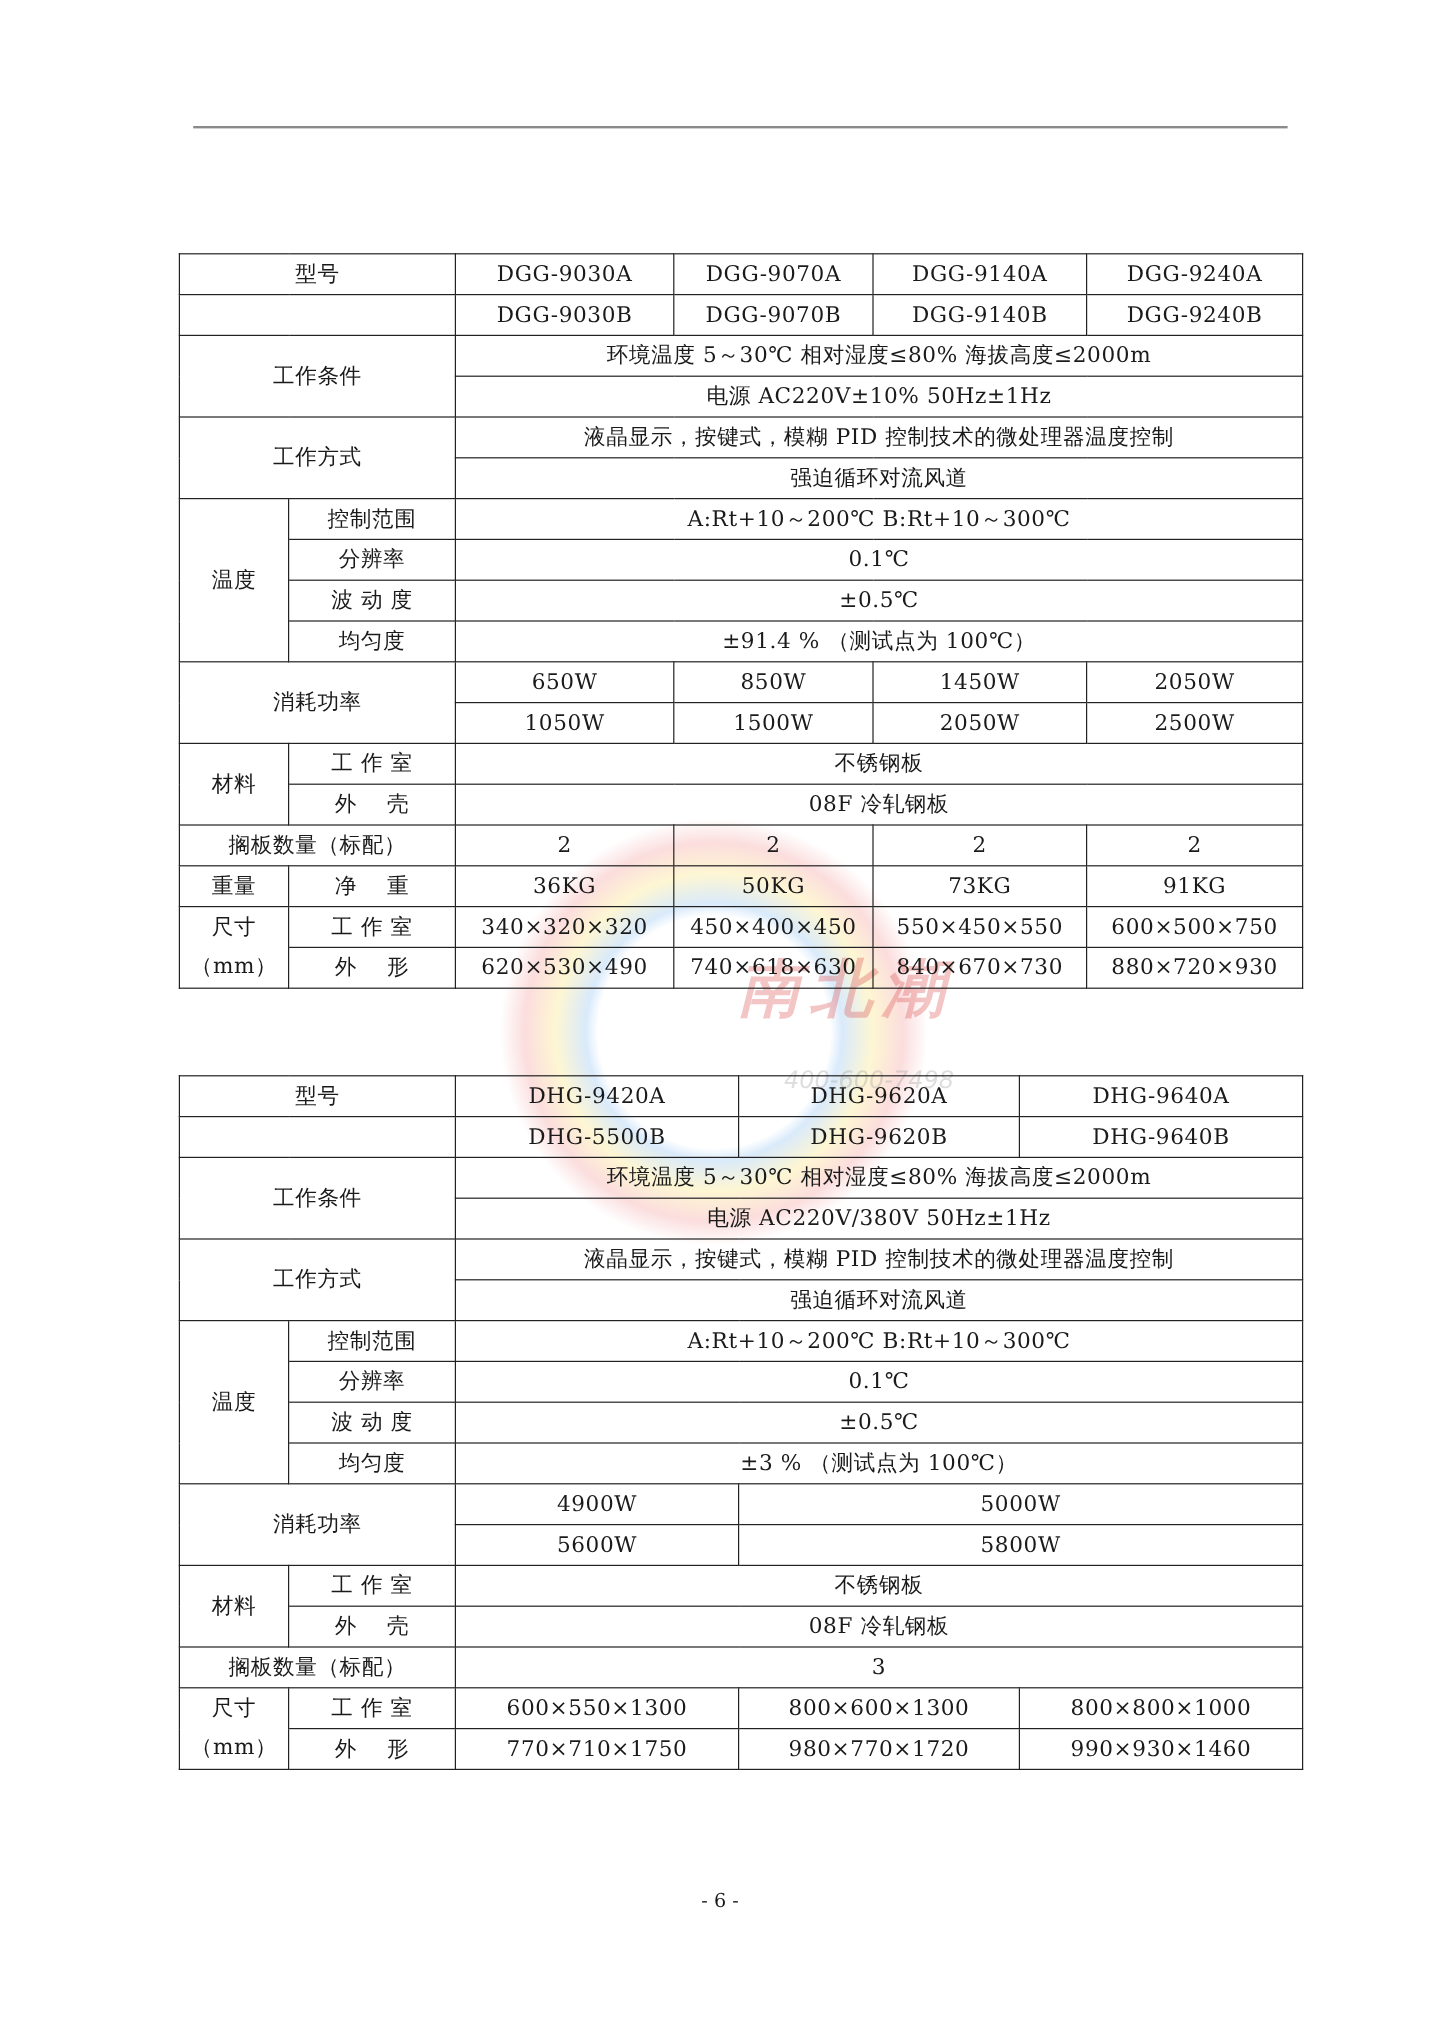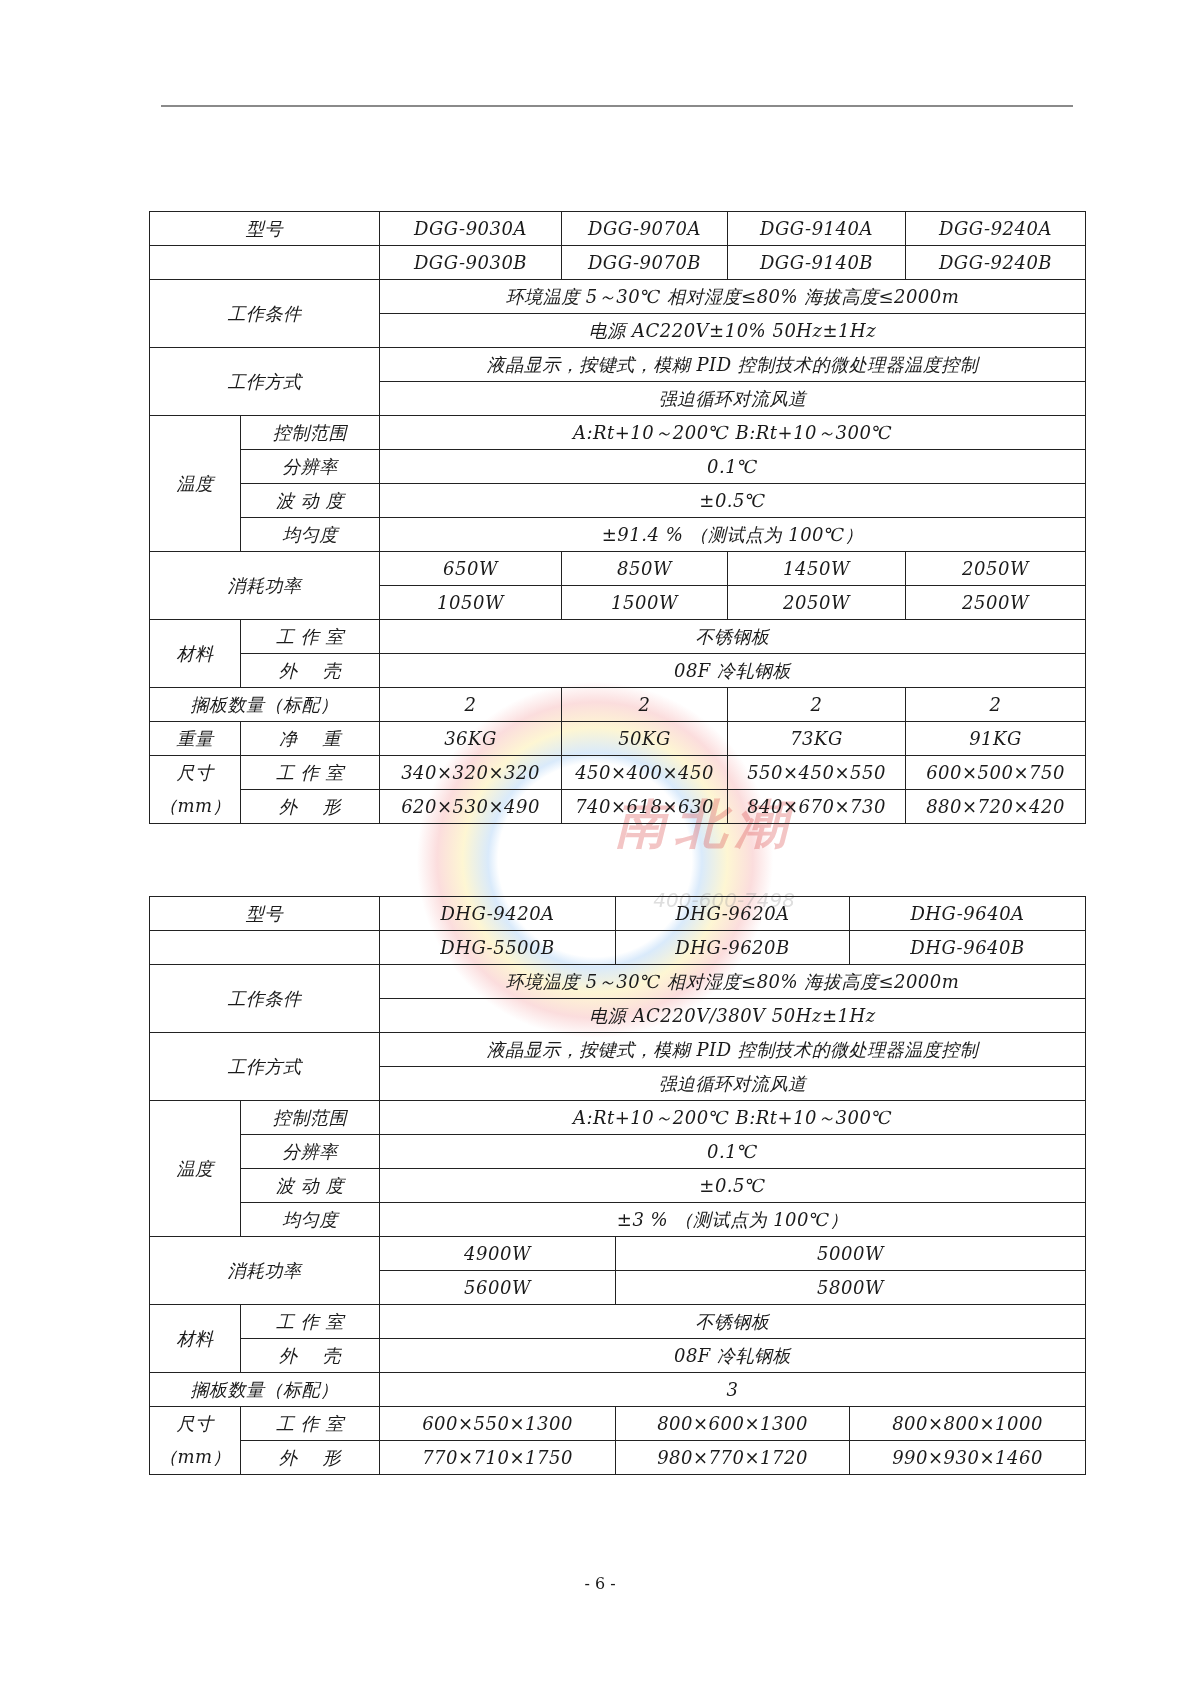--- a/index.html
+++ b/index.html
@@ -13,21 +13,21 @@
   }
   table.spec {
     position: absolute; left: 149px; border-collapse: collapse; table-layout: fixed;
     font-size: 18px; line-height: 1; z-index: 2;
   }
   table.spec td {
     border: 1px solid #222; text-align: center; vertical-align: middle;
     height: 33px; padding: 0; white-space: nowrap; overflow: hidden;
     font-family: "DejaVu Serif", "Liberation Serif", serif; letter-spacing: 0.5px;
   }
-  table.spec { border: 1.5px solid #222; font-style: italic; }
+  table.spec { border: 1.5px solid #222; }
   #t1 { top: 211px; width: 936px; }
   #t2 { top: 896px; width: 936px; }
   .spaced { letter-spacing: 10px; }
   .page-num {
     position: absolute; top: 1574px; left: 0; width: 1200px; text-align: center;
     font-size: 16px; font-family: "DejaVu Serif", serif;
   }
   .watermark {
     position: absolute; left: 395px; top: 680px; width: 400px; height: 360px;
     z-index: 1; pointer-events: none;
@@ -152,21 +152,21 @@
     <td>450×400×450</td>
     <td>550×450×550</td>
     <td>600×500×750</td>
   </tr>
   <tr>
     <td style="border-top:none">（mm）</td>
     <td style="white-space:pre">外    形</td>
     <td>620×530×490</td>
     <td>740×618×630</td>
     <td>840×670×730</td>
-    <td>880×720×420</td>
+    <td>880×720×930</td>
   </tr>
 </tbody>
   </table>
 
 <table class="spec" id="t2">
   <colgroup>
     <col style="width:91px">
       <col style="width:139px">
       <col style="width:236px">
       <col style="width:234px">

